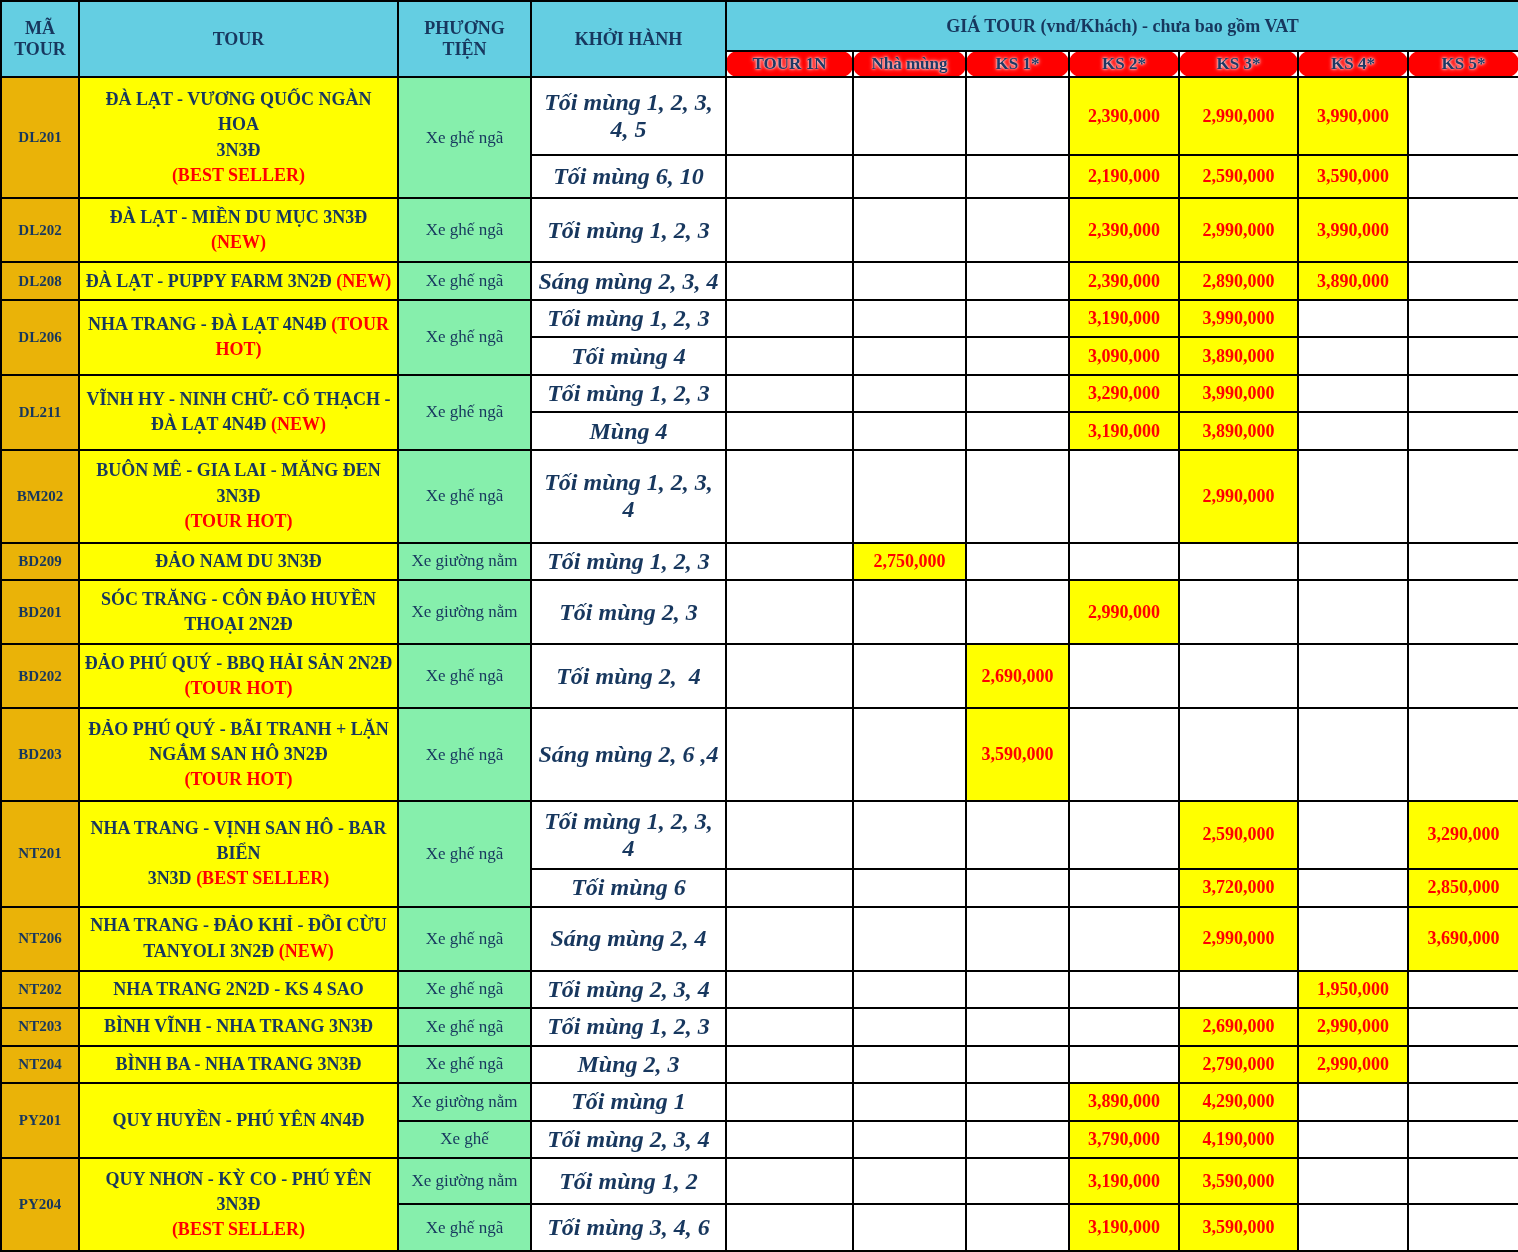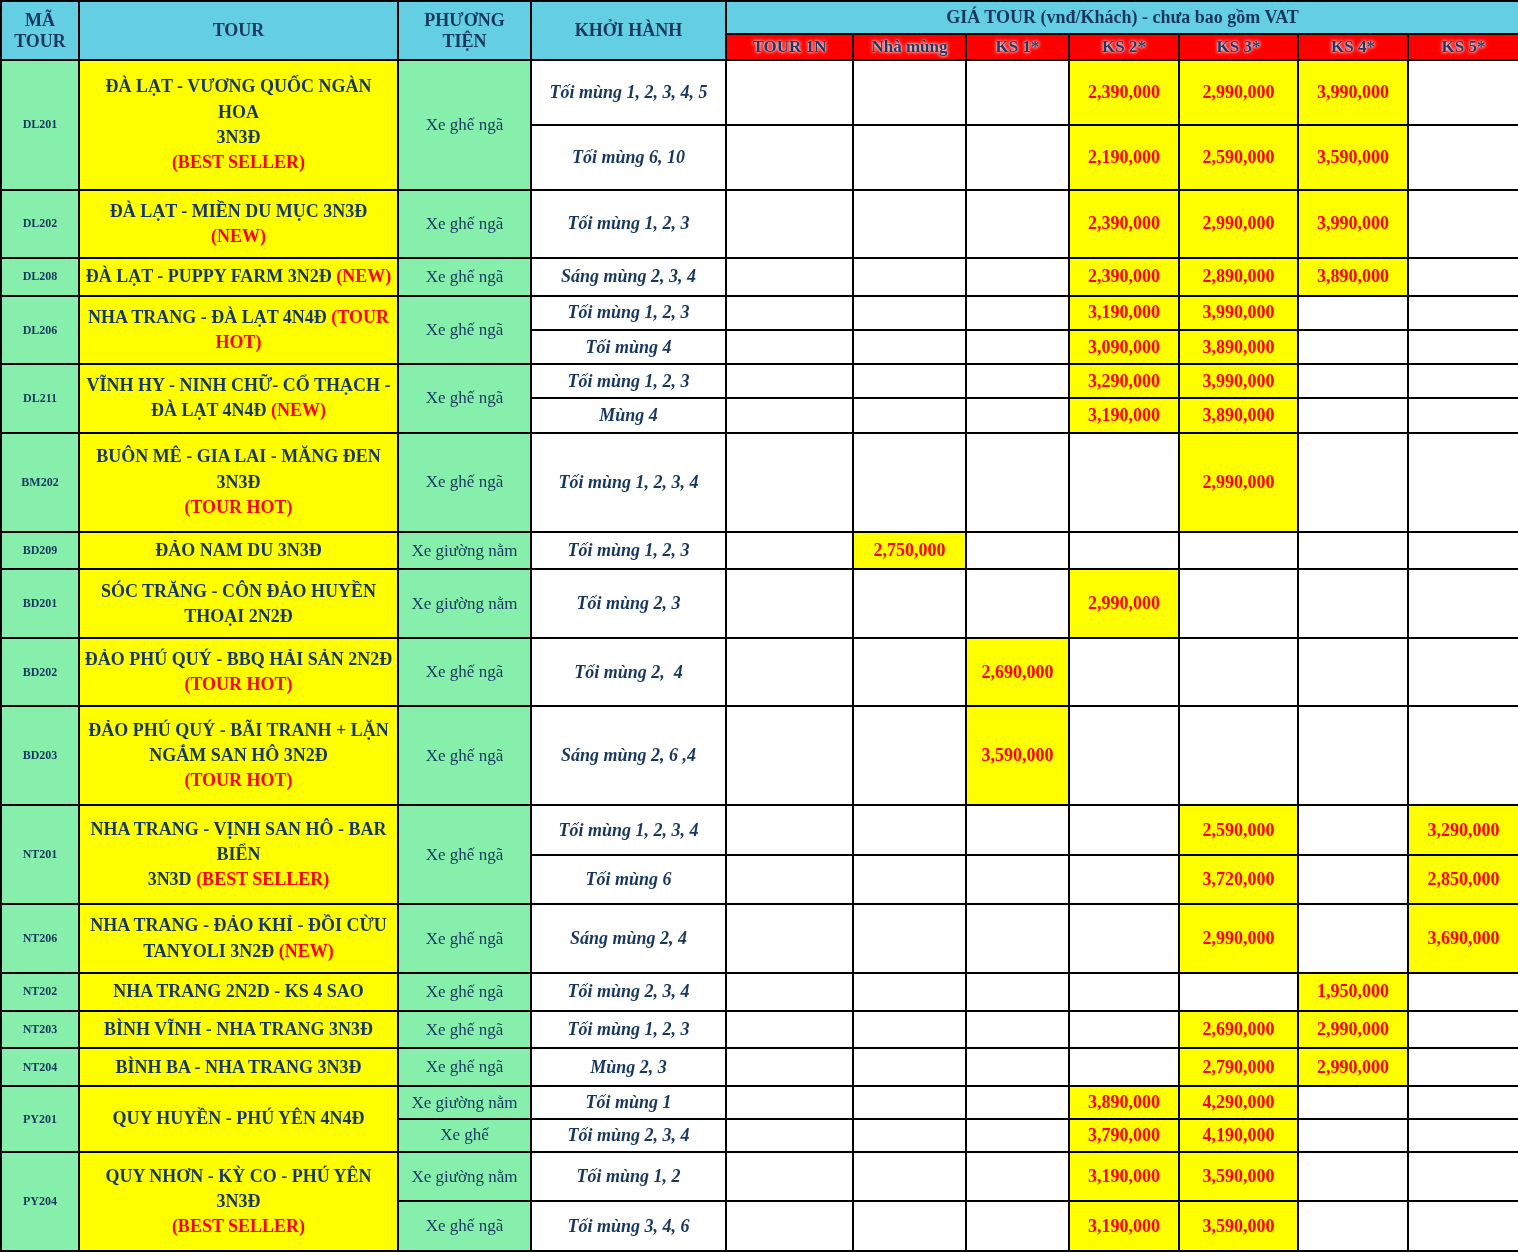--- a/index.html
+++ b/index.html
@@ -17,47 +17,48 @@
     padding:2px 4px;
     box-sizing:border-box;
     overflow:hidden;
   }
   .chead{
     background:#64CEE2;
     color:#17375E;
     font-weight:bold;
     font-size:18px;
   }
-  .gia{height:33px;margin-left:31px;}
+  .gia{height:50px;margin-left:31px;}
   .subhead{
     background:#FF0000;
     color:#1F3864;
     font-weight:bold;
     font-size:17px;
     text-shadow:0 0 2px #ffffff,0 0 4px #ffffff;
     height:20px;
-  }
-  .code{color:#17375E;font-weight:bold;font-size:12px;background:#86efac;}
+    border-radius:12px;
+  }
+  .code{color:#17375E;font-weight:bold;font-size:15px;background:#eab308;}
   .tour{
     background:#FFFF00;
     color:#17375E;
     font-weight:bold;
     font-size:18px;
     white-space:pre-line;
     line-height:1.4;
     font-family:Liberation Serif, serif;
   }
   .ttag{color:#FF0000;}
   .ttag.block{display:block;}
   .trans{color:#17375E;font-size:17px;background:#86efac;}
   .dep{
     color:#17375E;
     font-weight:bold;
     font-style:italic;
-    font-size:18px;
+    font-size:24px;
     white-space:pre-wrap;
     background:#ffffff;
   }
   .price{color:#FF0000;font-weight:bold;font-size:18px;background:#ffffff;}
   .price.filled{background:#FFFF00;margin-left:48px;}
 </style>
 </head>
 <body>
 
 <table>

